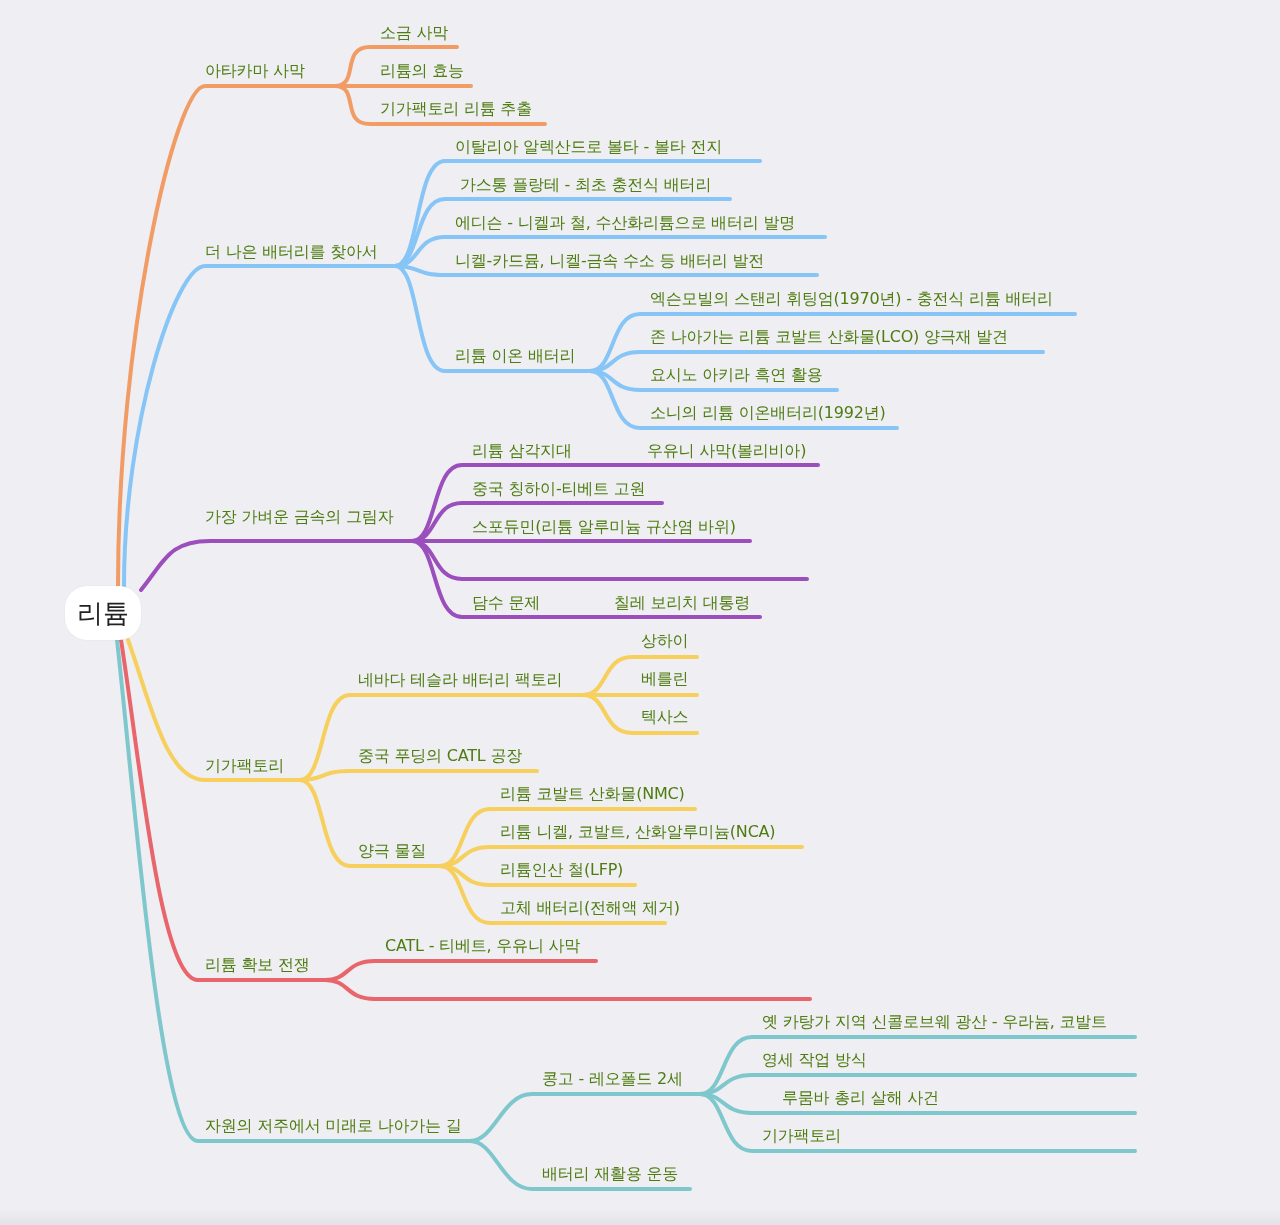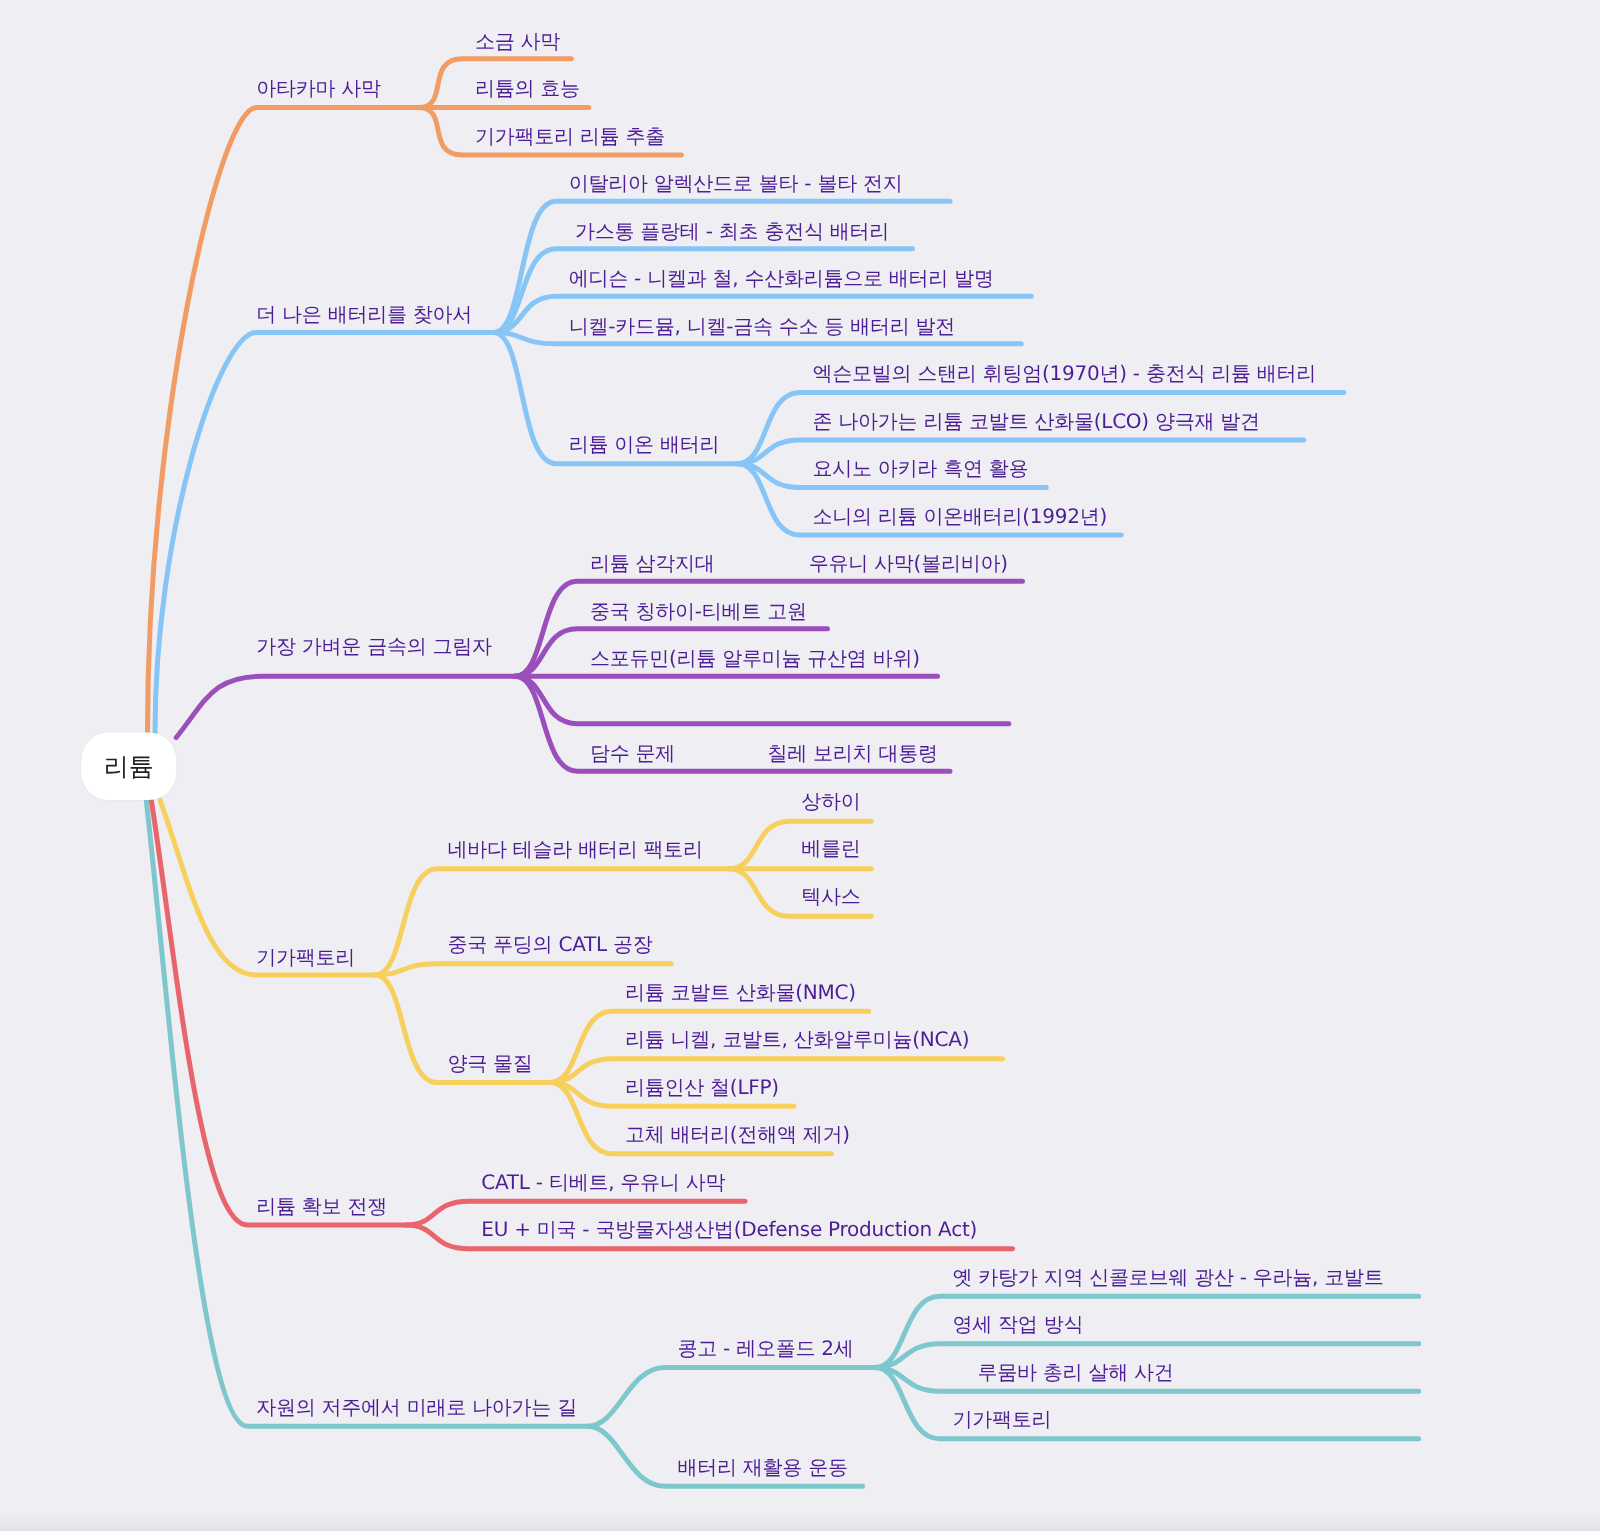--- a/index.html
+++ b/index.html
@@ -4,28 +4,28 @@
 <style>
   html, body { margin:0; padding:0; }
   body {
     width:1280px; height:1225px; position:relative; overflow:hidden;
     background:#efeef3;
     font-family: "DejaVu Sans", "Liberation Sans", sans-serif;
   }
   #canvas { position:absolute; left:0; top:0; width:1280px; height:1225px; }
   #links { position:absolute; left:0; top:0; }
   .node {
-    position:absolute; font-size:16px; color:#4c1d95; white-space:nowrap;
+    position:absolute; font-size:16px; color:#4d7c0f; white-space:nowrap;
     line-height:20px; letter-spacing:-0.2px;
   }
   .root {
     position:absolute; left:65px; top:586px; width:76px; height:54px;
     background:#ffffff; border-radius:22px;
     display:flex; align-items:center; justify-content:center;
-    font-size:20px; color:#222; box-shadow:0 0 0 1px rgba(0,0,0,0.02);
+    font-size:26px; color:#222; box-shadow:0 0 0 1px rgba(0,0,0,0.02);
   }
   .bottom-fade {
     position:absolute; left:0; bottom:0; width:1280px; height:16px;
     background:linear-gradient(to bottom, rgba(239,238,243,0), #e3e2e7);
   }
 </style>
 </head>
 <body>
 
 <div id="canvas">
@@ -108,21 +108,20 @@
   <div class="node" style="left:641px;top:707px">텍사스</div>
   <div class="node" style="left:358px;top:746px">중국 푸딩의 CATL 공장</div>
   <div class="node" style="left:358px;top:841px">양극 물질</div>
   <div class="node" style="left:500px;top:784px">리튬 코발트 산화물(NMC)</div>
   <div class="node" style="left:500px;top:822px">리튬 니켈, 코발트, 산화알루미늄(NCA)</div>
   <div class="node" style="left:500px;top:860px">리튬인산 철(LFP)</div>
   <div class="node" style="left:500px;top:898px">고체 배터리(전해액 제거)</div>
 
   <div class="node" style="left:205px;top:955px">리튬 확보 전쟁</div>
   <div class="node" style="left:385px;top:936px">CATL - 티베트, 우유니 사막</div>
-  <div class="node" style="left:385px;top:974px">EU + 미국 - 국방물자생산법(Defense Production Act)</div>
 
   <div class="node" style="left:205px;top:1116px">자원의 저주에서 미래로 나아가는 길</div>
   <div class="node" style="left:542px;top:1069px">콩고 - 레오폴드 2세</div>
   <div class="node" style="left:762px;top:1012px">옛 카탕가 지역 신콜로브웨 광산 - 우라늄, 코발트</div>
   <div class="node" style="left:762px;top:1050px">영세 작업 방식</div>
   <div class="node" style="left:782px;top:1088px">루뭄바 총리 살해 사건</div>
   <div class="node" style="left:762px;top:1126px">기가팩토리</div>
   <div class="node" style="left:542px;top:1164px">배터리 재활용 운동</div>
 
   <div class="bottom-fade"></div>

